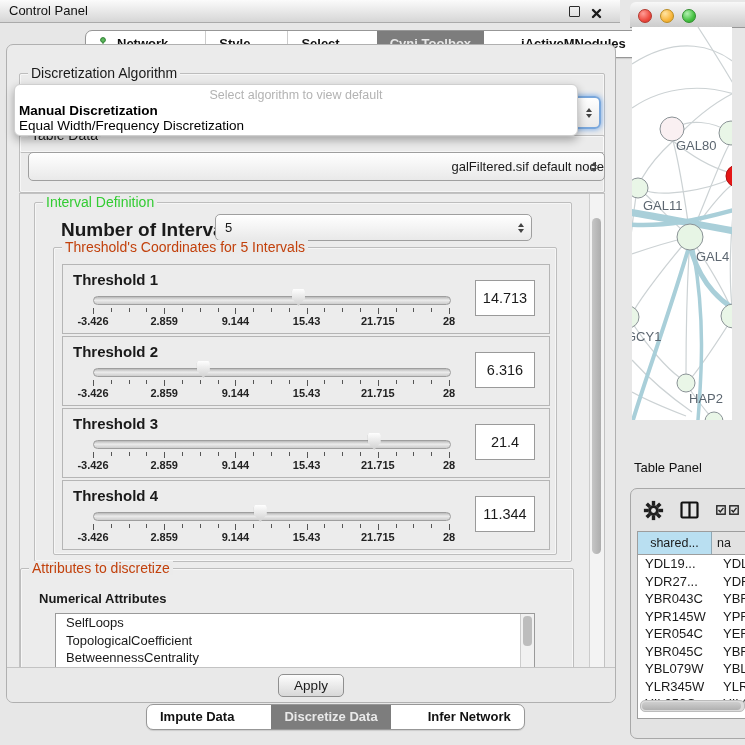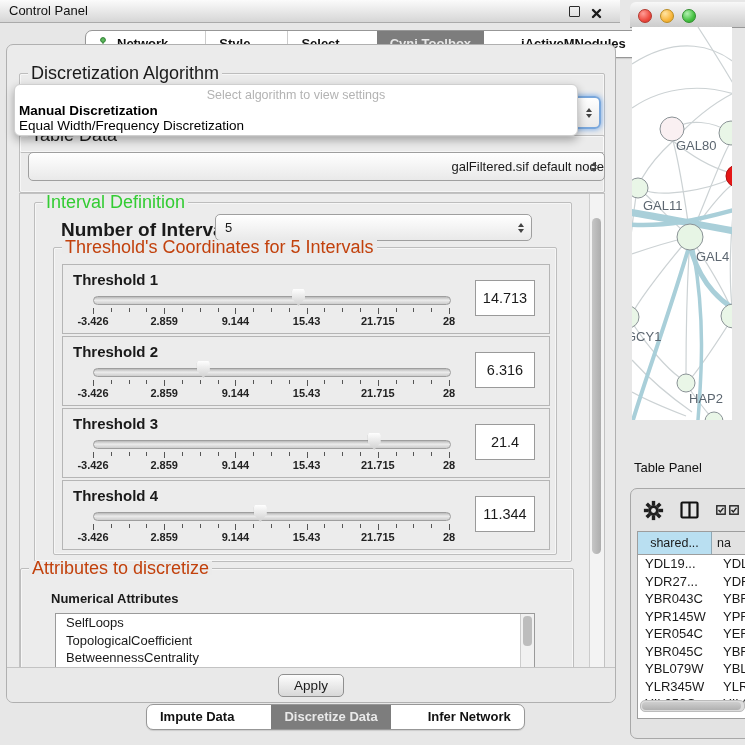--- a/index.html
+++ b/index.html
@@ -20,21 +20,21 @@
   .tab.sel{background:#7d7d7d;color:#e9e9e9;border-left:none;}
   .tab.sel + .tab{border-left:none;}
   #top-tabs{left:85px;top:30px;}
   #bottom-tabs{left:146px;top:704px;height:24px;}
   #bottom-tabs .tab{line-height:24px;}
   
   .main-panel{position:absolute;left:6px;top:44px;width:608px;height:657px;background:#ebebeb;
     border:1px solid #b0b0b0;border-radius:7px;}
   .group{position:absolute;border:1px solid #bdbdbd;border-radius:2px;
     box-shadow:inset 0 0 0 1px rgba(255,255,255,.55);}
-  .legend{position:absolute;top:-8px;left:8px;background:#ebebeb;padding:0 3px;font-size:18px;line-height:14px;}
+  .legend{position:absolute;top:-8px;left:8px;background:#ebebeb;padding:0 3px;font-size:14px;line-height:14px;}
   .legend.green{color:#33cc33;}
   .legend.blue{color:#c2410c;}
   .combo{position:absolute;border:1px solid #9f9f9f;border-radius:5px;
     background:linear-gradient(#ffffff,#e9e9e9);box-shadow:inset 0 1px 0 #fff;
     font-size:13px;display:flex;align-items:center;padding-left:9px;}
   .spin{position:absolute;right:7px;top:50%;transform:translateY(-50%);display:flex;flex-direction:column;gap:2px;}
   .spin i{display:block;width:0;height:0;border-left:3.5px solid transparent;border-right:3.5px solid transparent;}
   .spin .up{border-bottom:4.5px solid #444;}
   .spin .dn{border-top:4.5px solid #444;}
   
@@ -62,21 +62,21 @@
     clip-path:polygon(10% 0,90% 0,100% 14%,100% 55%,50% 100%,0 55%,0 14%);
     filter:drop-shadow(0 0 1px #777);}
   .ticks{position:absolute;left:30px;top:43px;width:356px;height:7px;}
   .tick{position:absolute;top:0;width:1px;height:4px;background:#555;}
   .tick.major{height:6px;}
   .tlabels{position:absolute;left:30px;top:50px;width:356px;height:12px;}
   .tlabel{position:absolute;transform:translateX(-50%);font-size:11px;font-weight:bold;color:#222;white-space:nowrap;}
   .vbox{position:absolute;right:14px;top:15px;width:58px;height:34px;background:#fff;border:1px solid #9a9a9a;
     display:flex;align-items:center;justify-content:center;font-size:14.5px;}
   #attr-group{left:0px;top:374px;width:552px;height:120px;background:#ececec;}
-  #attr-heading{position:absolute;left:18px;top:22px;font-size:13px;font-weight:bold;margin-left:12px;}
+  #attr-heading{position:absolute;left:18px;top:22px;font-size:13px;font-weight:bold;}
   .listbox{position:absolute;left:34px;top:44px;width:478px;height:72px;background:#fff;border:1px solid #9a9a9a;overflow:hidden;}
   .listbox .item{font-size:13px;line-height:17.5px;padding-left:10px;white-space:nowrap;}
   .listbox .lb-scroll{position:absolute;right:0;top:0;width:13px;height:100%;background:#f1f1f1;border-left:1px solid #ccc;}
   .listbox .lb-thumb{position:absolute;left:2px;top:2px;width:9px;height:30px;border-radius:4px;background:#bdbdbd;}
   .apply-row{position:absolute;left:0;right:0;top:622px;height:34px;border-top:1px solid #c3c3c3;
     background:#e9e9e9;border-radius:0 0 7px 7px;}
   .apply-btn{position:absolute;left:50%;transform:translateX(-50%);top:6px;width:64px;height:21px;
     border:1px solid #8f8f8f;border-radius:5px;background:linear-gradient(#fdfdfd,#d8d8d8);
     font-size:13.5px;text-align:center;line-height:21px;}
   
@@ -375,21 +375,21 @@
       </div>
       <div class="tab sel">
         <span>Discretize Data</span>
       </div>
       <div class="tab">
         <span>Infer Network</span>
       </div>
     </div>
 
   <div class="algo-popup">
-    <div class="algo-hint">Select algorithm to view settings</div>
+    <div class="algo-hint">Select algorithm to view default</div>
     <div class="algo-opt b">Manual Discretization</div>
     <div class="algo-opt r">Equal Width/Frequency Discretization</div>
   </div>
 
   <div class="net-window">
     <div class="net-titlebar">
       <span class="light red"></span>
       <span class="light yellow"></span>
       <span class="light green"></span>
     </div>

